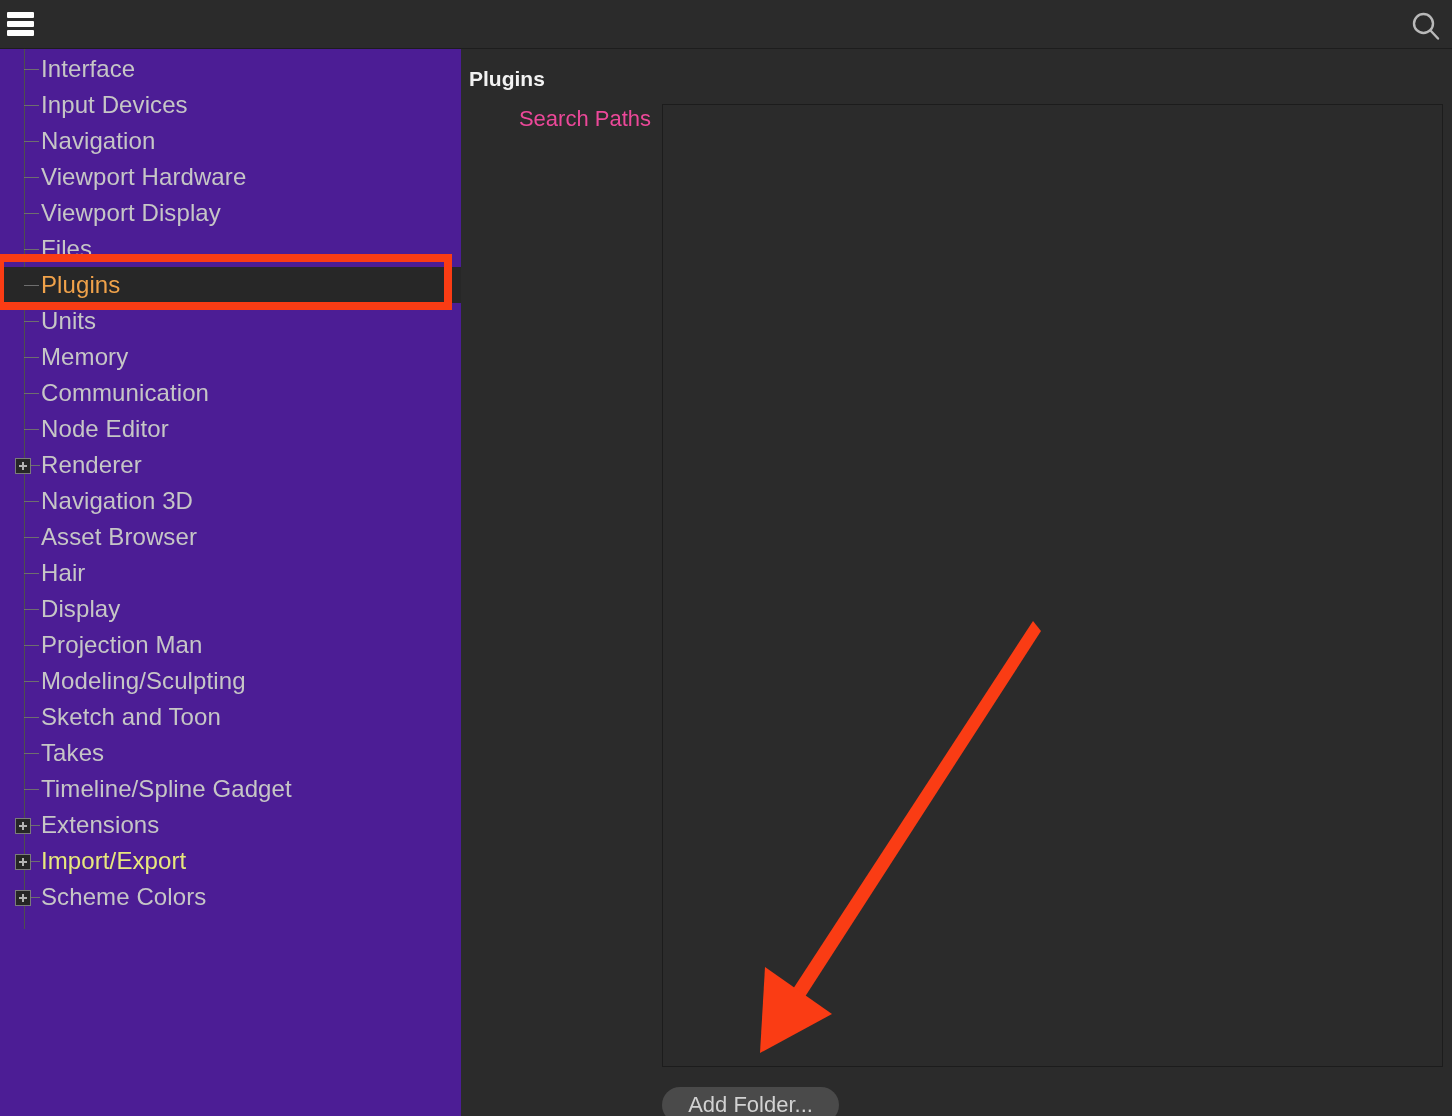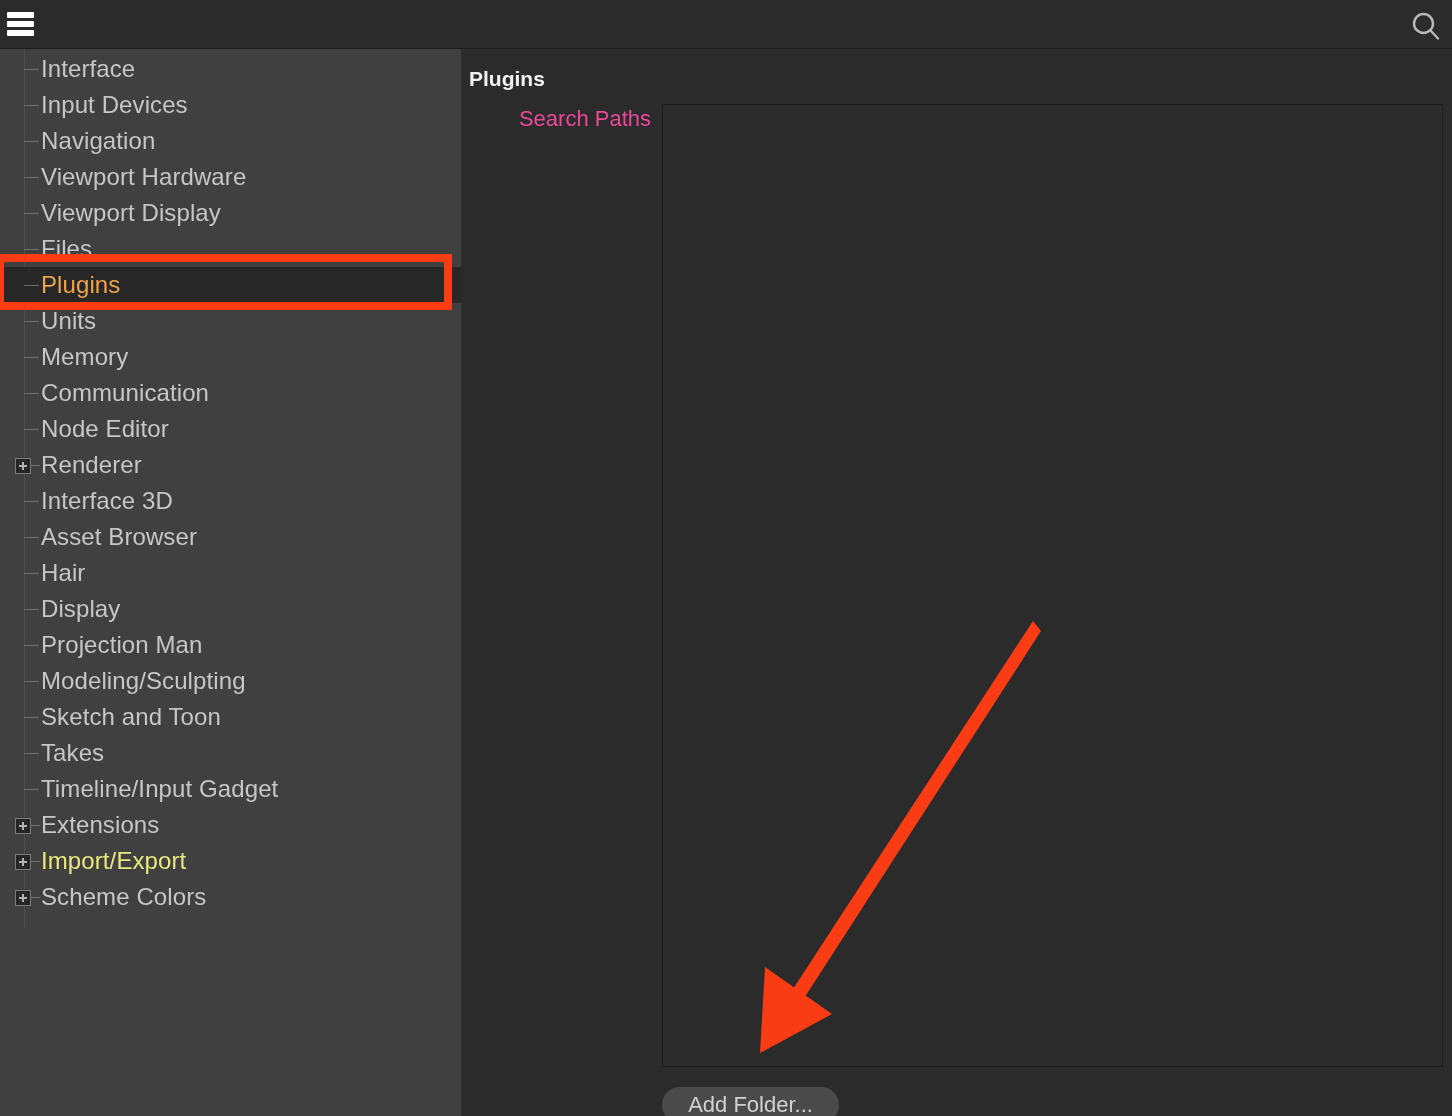--- a/index.html
+++ b/index.html
@@ -24,21 +24,21 @@
     cursor:pointer;
   }
   #hamburger i { display:block; height:6px; background:#ffffff; border-radius:1px; }
   #search-icon {
     position:absolute; right:8px; top:8px; width:36px; height:36px; cursor:pointer;
   }
 
   
   #sidebar {
     position:absolute; left:0; top:49px; width:461px; height:1067px;
-    background:#404040;
+    background:#4c1d95;
     overflow:hidden;
   }
   #tree { position:relative; padding-top:2px; }
   .tree-spine {
     position:absolute; left:24px; top:0px; width:1px; height:880px;
     background:#4e4e4e;
   }
   .row {
     position:relative; height:36px; display:flex; align-items:center;
     padding-left:0px; cursor:pointer;
@@ -163,21 +163,21 @@
           <span class="dash"></span>
           <span class="lbl">Node Editor</span>
         </div>
         <div class="row">
           <span class="knob plus"></span>
           <span class="dash"></span>
           <span class="lbl">Renderer</span>
         </div>
         <div class="row">
           <span class="dash"></span>
-          <span class="lbl">Interface 3D</span>
+          <span class="lbl">Navigation 3D</span>
         </div>
         <div class="row">
           <span class="dash"></span>
           <span class="lbl">Asset Browser</span>
         </div>
         <div class="row">
           <span class="dash"></span>
           <span class="lbl">Hair</span>
         </div>
         <div class="row">
@@ -195,21 +195,21 @@
         <div class="row">
           <span class="dash"></span>
           <span class="lbl">Sketch and Toon</span>
         </div>
         <div class="row">
           <span class="dash"></span>
           <span class="lbl">Takes</span>
         </div>
         <div class="row">
           <span class="dash"></span>
-          <span class="lbl">Timeline/Input Gadget</span>
+          <span class="lbl">Timeline/Spline Gadget</span>
         </div>
         <div class="row">
           <span class="knob plus"></span>
           <span class="dash"></span>
           <span class="lbl">Extensions</span>
         </div>
         <div class="row highlight-yellow">
           <span class="knob plus"></span>
           <span class="dash"></span>
           <span class="lbl">Import/Export</span>

